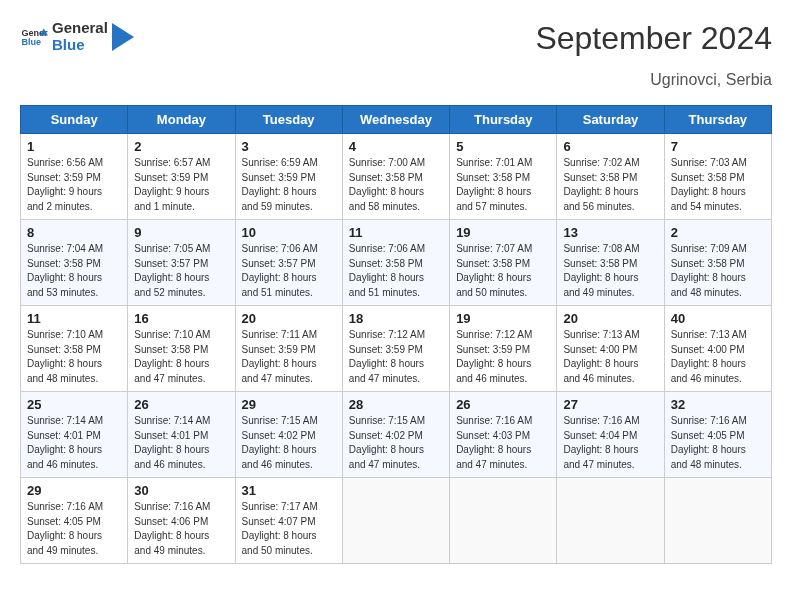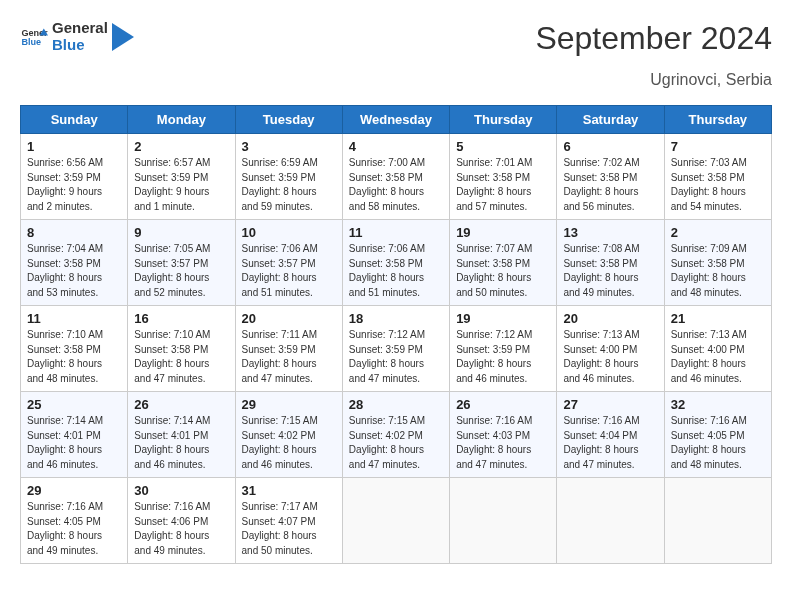--- a/index.html
+++ b/index.html
@@ -197,21 +197,21 @@
         </td>
         <td>
         <span class="day-number">19</span>
         <div class="day-info">Sunrise: 7:12 AM<br>Sunset: 3:59 PM<br>Daylight: 8 hours and 46 minutes.</div>
         </td>
         <td>
         <span class="day-number">20</span>
         <div class="day-info">Sunrise: 7:13 AM<br>Sunset: 4:00 PM<br>Daylight: 8 hours and 46 minutes.</div>
         </td>
         <td>
-        <span class="day-number">21</span>
+        <span class="day-number">40</span>
         <div class="day-info">Sunrise: 7:13 AM<br>Sunset: 4:00 PM<br>Daylight: 8 hours and 46 minutes.</div>
         </td>
       </tr>
       <tr>
         <td>
         <span class="day-number">25</span>
         <div class="day-info">Sunrise: 7:14 AM<br>Sunset: 4:01 PM<br>Daylight: 8 hours and 46 minutes.</div>
         </td>
         <td>
         <span class="day-number">26</span>

